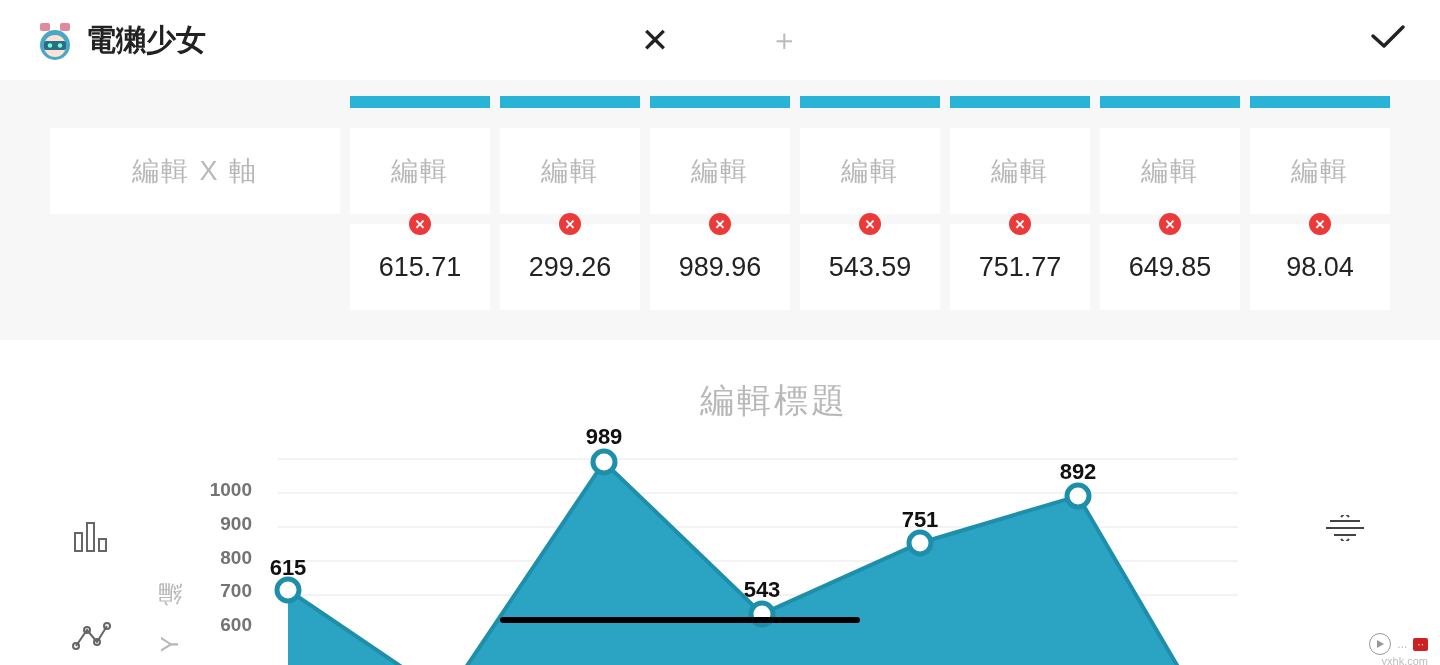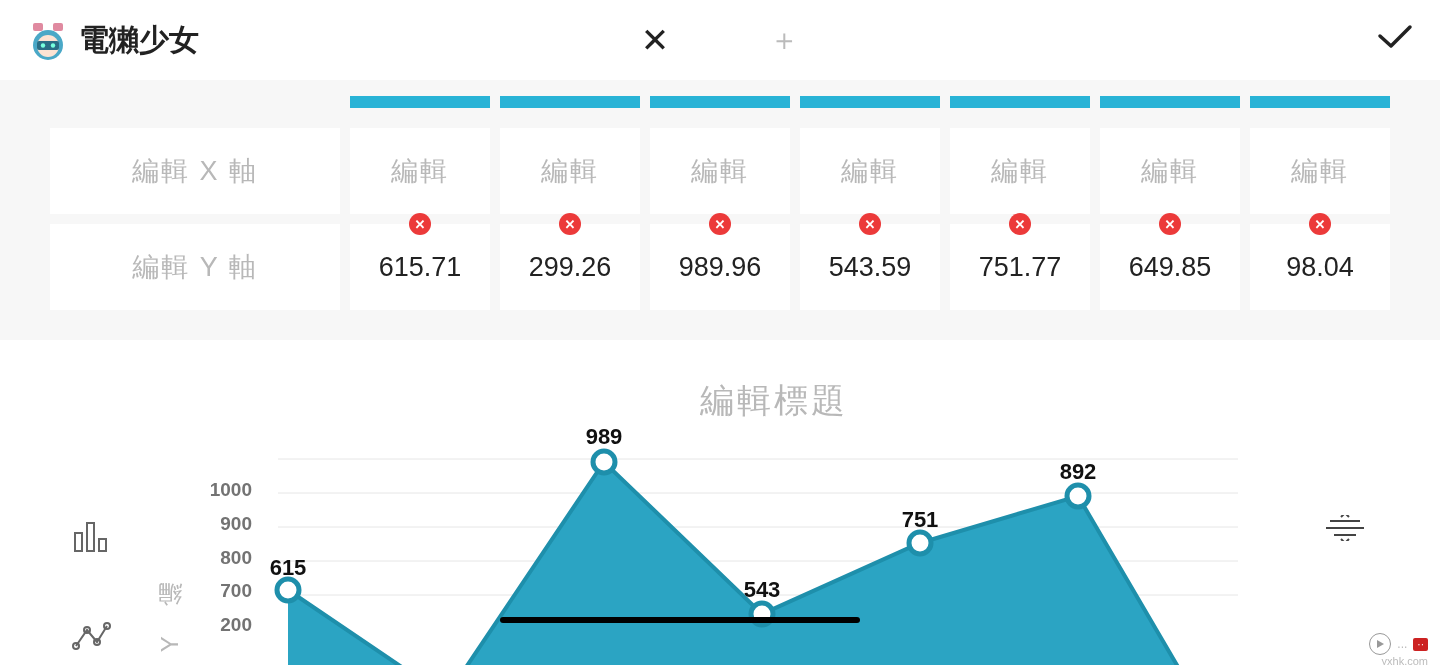--- a/index.html
+++ b/index.html
@@ -7,21 +7,21 @@
     font-family: -apple-system, "PingFang TC", "Microsoft JhengHei", sans-serif;
     background: #fff;
     width: 1440px;
     height: 665px;
     overflow: hidden;
   }
   .header {
     display: flex;
     align-items: center;
     height: 80px;
-    padding: 0 27px;
+    padding: 0 34px;
   }
   .logo-wrap {
     display: flex;
     align-items: center;
     gap: 10px;
   }
   .logo-icon {
     width: 42px;
     height: 42px;
   }
@@ -255,21 +255,20 @@
       <div class="col-bar"></div>
       <div class="col-bar"></div>
       <div class="col-bar"></div>
       <div class="col-bar"></div>
       <div class="col-bar"></div>
       <div class="col-bar"></div>
   </div>
   <div class="data-grid">
     <div class="gcol axis">
       <div class="gcell">編輯 X 軸</div>
-      <div class="gcell">編輯 Y 軸</div>
     </div>
     <div class="gcol v">
       <div class="gcell">編輯</div>
       <div class="gcell val">
         <span class="del-badge">✕</span>
         <span>615.71</span>
       </div>
     </div>
     <div class="gcol v">
       <div class="gcell">編輯</div>
@@ -338,21 +337,21 @@
 
   <div class="ylabel-col">
     <span class="ylabel">Y 編</span>
   </div>
 
   <div class="yticks-col">
     <div class="ytick">1000</div>
     <div class="ytick">900</div>
     <div class="ytick">800</div>
     <div class="ytick">700</div>
-    <div class="ytick">200</div>
+    <div class="ytick">600</div>
   </div>
 
   <div class="plot-col">
     <div class="chart-title">編輯標題</div>
     <div class="plot">
       <svg width="960" height="200" viewBox="0 0 960 200" style="overflow:visible">
         <g class="gridlines">
           <line x1="0" y1="0" x2="960" y2="0"></line>
           <line x1="0" y1="34" x2="960" y2="34"></line>
           <line x1="0" y1="68" x2="960" y2="68"></line>

